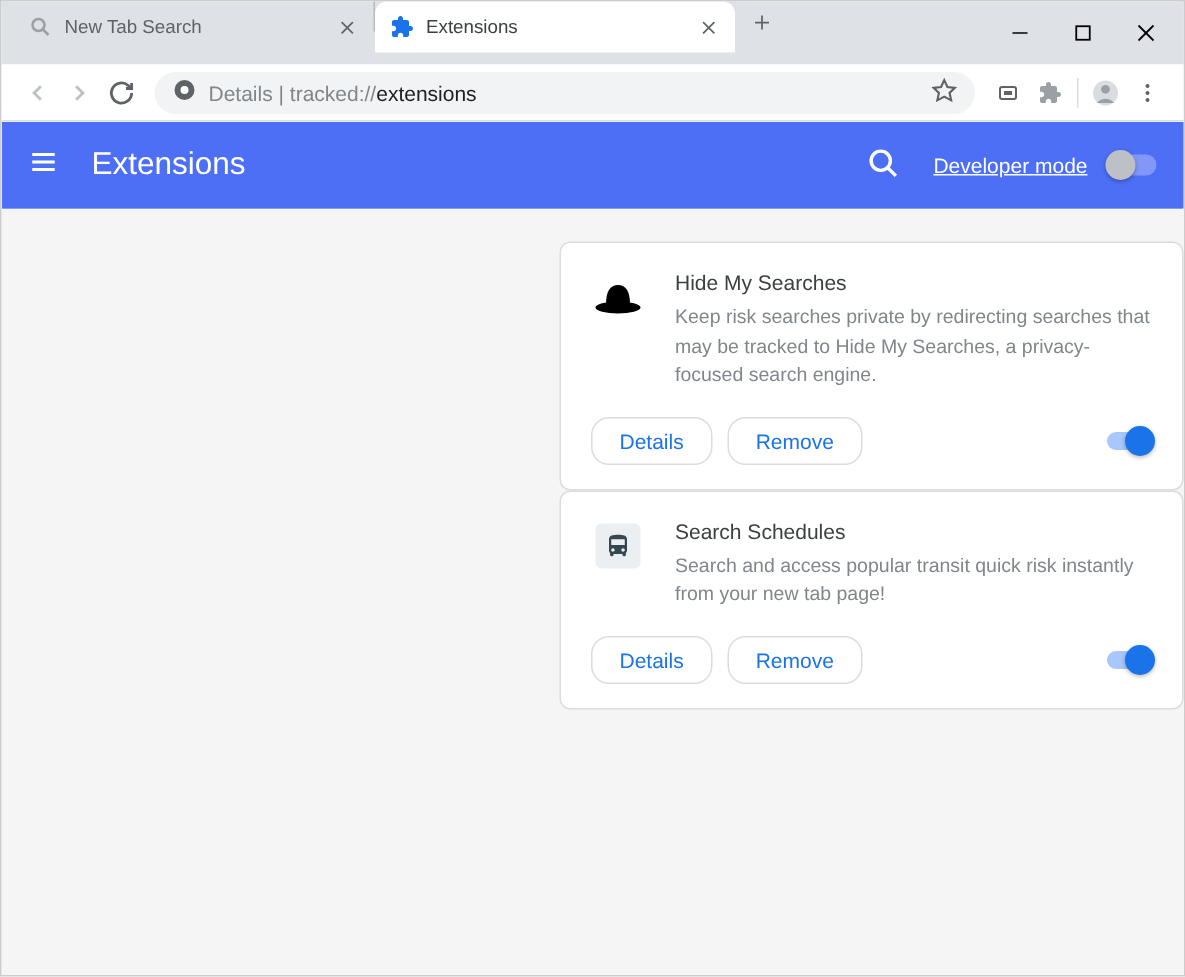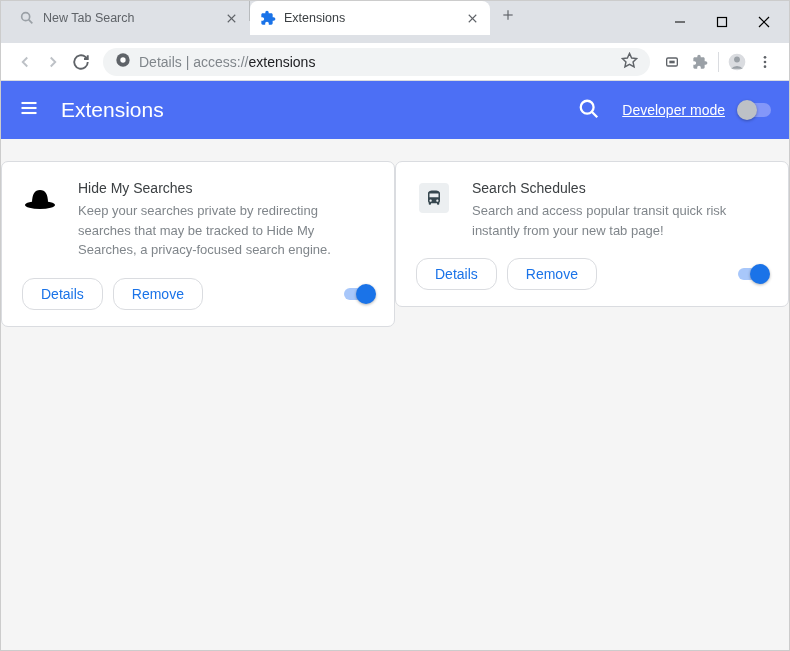--- a/index.html
+++ b/index.html
@@ -41,21 +41,21 @@
 
 .blue-header { height: 58px; background: #4c6ff5; display: flex; align-items: center; padding: 0 18px; color: #fff; position: relative; z-index: 5; }
 .menu-icon { width: 24px; height: 24px; cursor: pointer; margin-right: 18px; }
 .header-title { font-size: 21px; font-weight: 400; flex: 1; }
 .search-icon-hdr { width: 24px; height: 24px; cursor: pointer; margin-right: 20px; }
 .dev-mode-label { font-size: 14px; margin-right: 12px; text-decoration: underline; }
 .toggle-off { width: 34px; height: 14px; background: #8397f9; border-radius: 7px; position: relative; cursor: pointer; }
 .toggle-off::after { content: ''; position: absolute; left: 0; top: -3px; width: 20px; height: 20px; background: #bdc1c6; border-radius: 50%; box-shadow: 0 1px 3px rgba(0,0,0,0.3); }
 
 
-.content { background: #f5f5f5; height: 511px; padding-top: 22px; display: flex; flex-direction: row; align-items: flex-start; position: relative; z-index: 1; }
+.content { background: #f5f5f5; height: 511px; padding-top: 22px; display: flex; flex-direction: column; align-items: flex-end; position: relative; z-index: 1; }
 .card { width: 416px; background: #fff; border: 1px solid #dadce0; border-radius: 7px; padding: 18px 20px 16px 20px; position: relative; z-index: 2; }
 .card-top { display: flex; gap: 20px; margin-bottom: 18px; }
 .card-icon { width: 36px; height: 36px; flex-shrink: 0; display: flex; align-items: center; justify-content: center; }
 .card-icon-box { width: 30px; height: 30px; background: #eceff1; border-radius: 4px; display: flex; align-items: center; justify-content: center; }
 .card-info { flex: 1; }
 .card-name { font-size: 14px; color: #3c4043; margin-bottom: 5px; }
 .card-desc { font-size: 13px; color: #80868b; line-height: 1.5; }
 .card-actions { display: flex; align-items: center; gap: 10px; }
 .action-btn { padding: 7px 18px; border: 1px solid #dadce0; border-radius: 12px; color: #1a73e8; font-size: 14px; background: #fff; cursor: pointer; font-weight: 500; }
 .spacer { flex: 1; }
@@ -147,21 +147,21 @@
       </svg>
   </div>
   <div class="omnibox">
     <span class="omnibox-icon">
       <svg width="16" height="16" viewBox="0 0 24 24">
           <circle cx="12" cy="12" r="10" fill="#5f6368"></circle>
           <circle cx="12" cy="12" r="4" fill="#fff"></circle>
         </svg>
     </span>
     <span class="omnibox-text">
-      <span class="dim">Details</span><span class="dim"> | </span><span class="dim">access://</span><span class="bold">extensions</span>
+      <span class="dim">Details</span><span class="dim"> | </span><span class="dim">tracked://</span><span class="bold">extensions</span>
     </span>
     <span>
       <svg width="17" height="17" viewBox="0 0 24 24" fill="none" stroke="#5f6368" stroke-width="2">
           <polygon points="12 2 15 8.5 22 9.3 17 14 18.5 21 12 17.5 5.5 21 7 14 2 9.3 9 8.5 12 2"></polygon>
         </svg>
     </span>
   </div>
   <div class="toolbar-icon">
     <svg width="16" height="16" viewBox="0 0 24 24">
         <rect x="4" y="6" width="16" height="12" rx="2" fill="none" stroke="#5f6368" stroke-width="2"></rect>
@@ -214,21 +214,21 @@
   <div class="card">
     <div class="card-top">
       <div class="card-icon">
         <svg width="32" height="24" viewBox="0 0 32 24">
             <ellipse cx="16" cy="19" rx="15" ry="4" fill="#000"></ellipse>
             <path d="M8 17 Q 8 4 16 4 Q 24 4 24 17 Z" fill="#000"></path>
           </svg>
       </div>
       <div class="card-info">
         <div class="card-name">Hide My Searches</div>
-        <div class="card-desc">Keep your searches private by redirecting searches that may be tracked to Hide My Searches, a privacy-focused search engine.</div>
+        <div class="card-desc">Keep risk searches private by redirecting searches that may be tracked to Hide My Searches, a privacy-focused search engine.</div>
       </div>
     </div>
     <div class="card-actions">
       <button class="action-btn">Details</button>
       <button class="action-btn">Remove</button>
       <div class="spacer"></div>
       <div class="toggle-on"></div>
     </div>
   </div>
 

